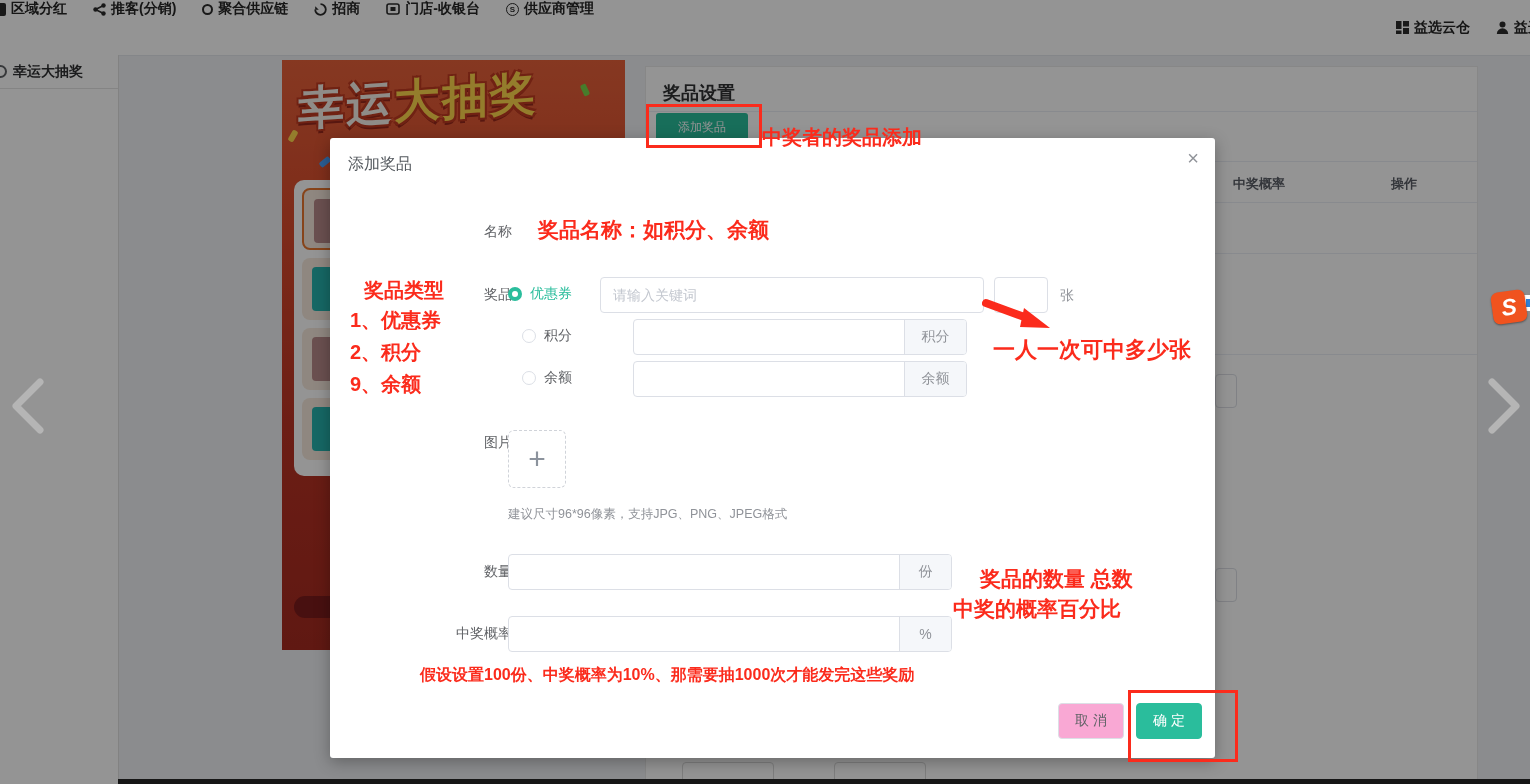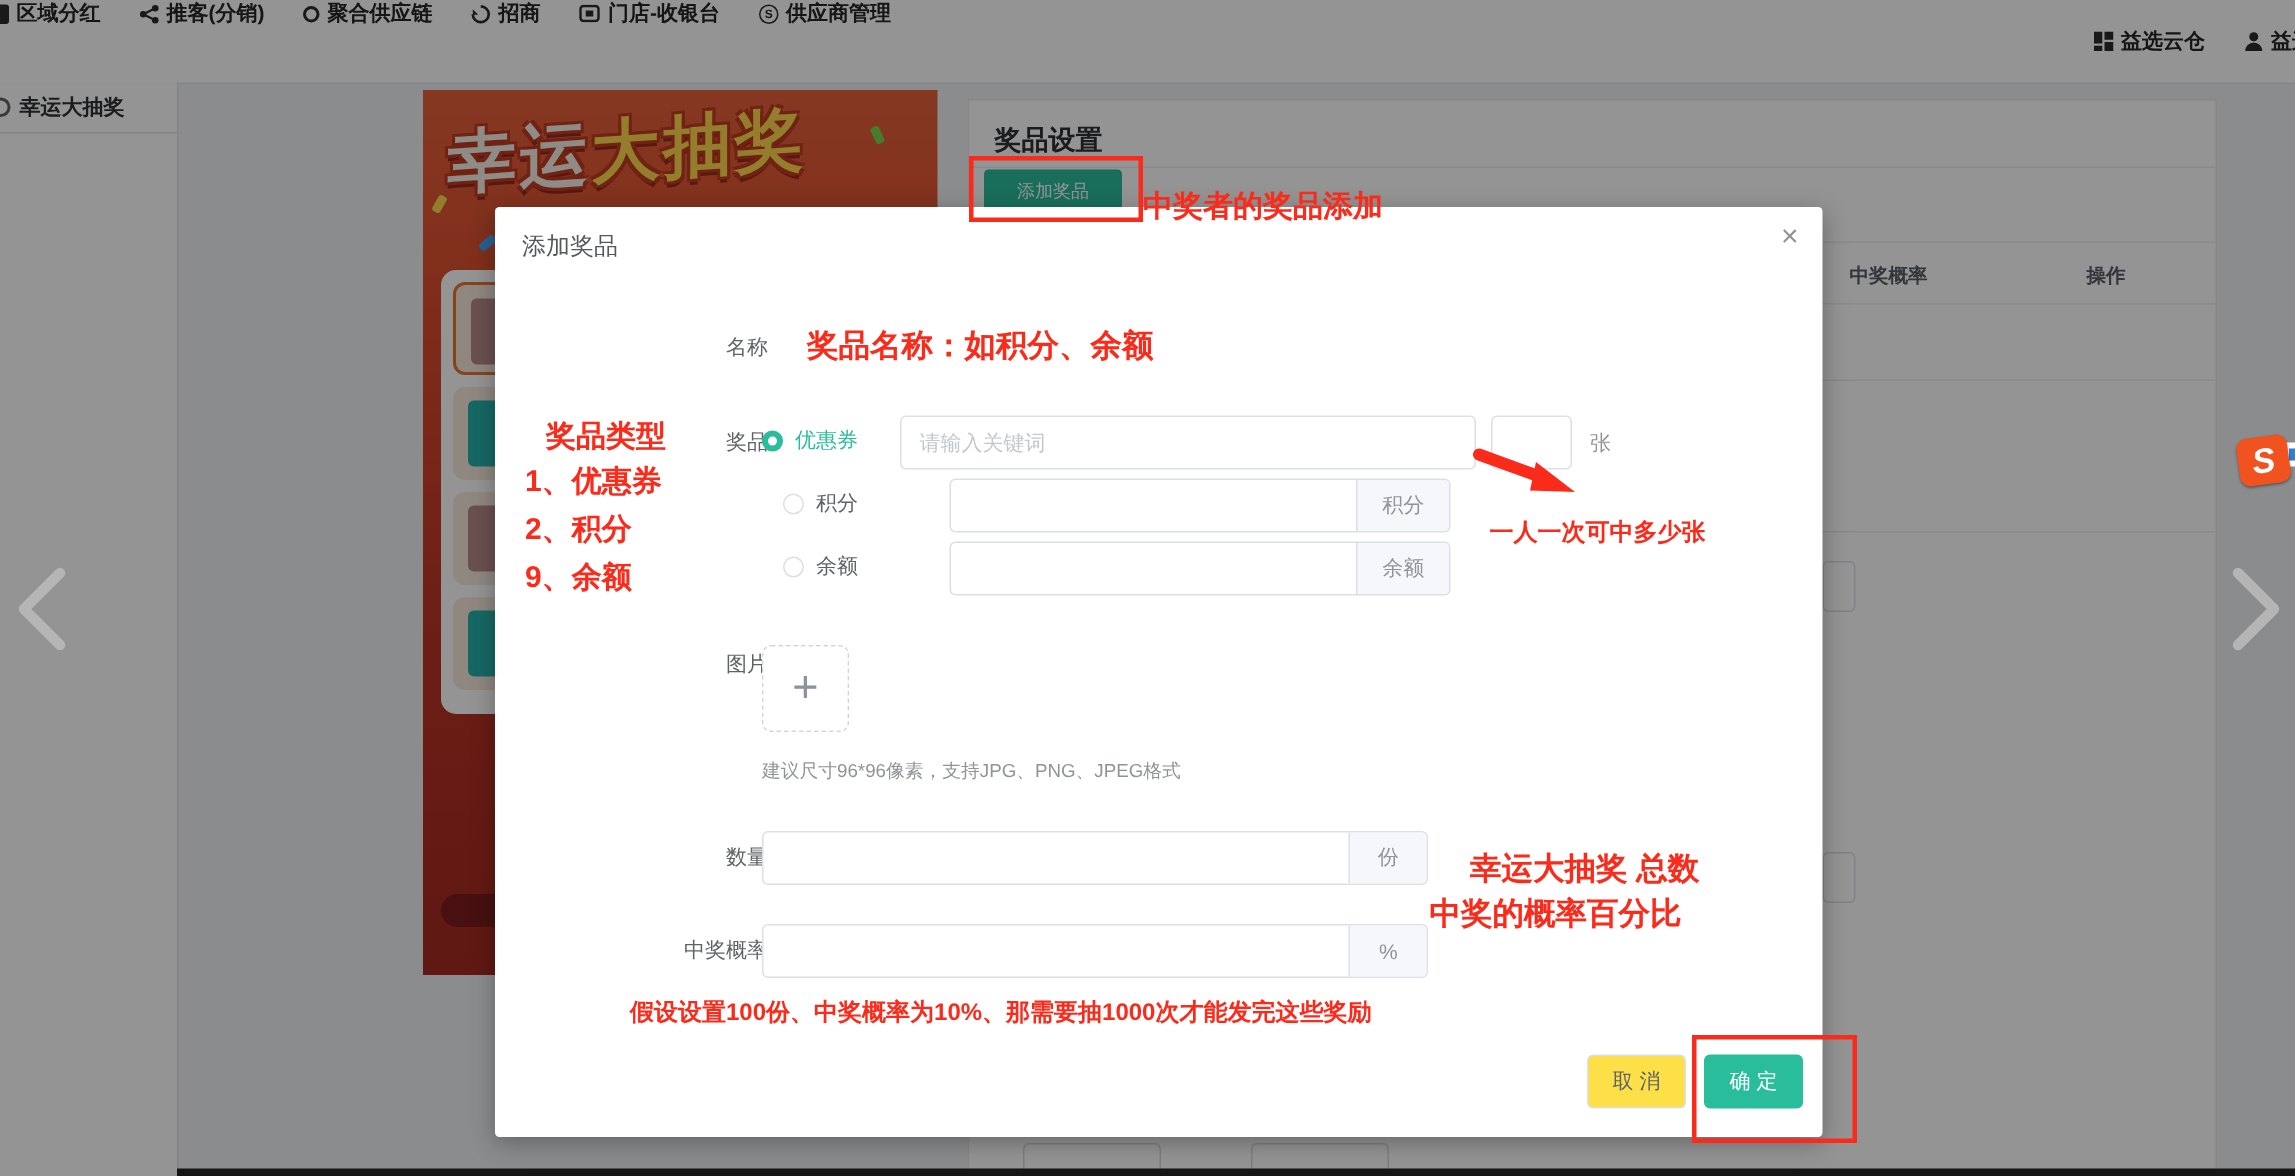--- a/index.html
+++ b/index.html
@@ -67,21 +67,21 @@
   .radio{position:absolute;width:14px;height:14px;border-radius:50%;box-sizing:border-box;cursor:pointer;}
   .radio-on{background:#2abd9c;}
   .radio-on .dot{position:absolute;left:4px;top:4px;width:6px;height:6px;border-radius:50%;background:#fff;}
   .radio-off{background:#fff;border:1px solid #dcdfe6;}
   .radio-label{position:absolute;font-size:14px;color:#606266;cursor:pointer;}
   .upload{position:absolute;left:178px;top:292px;width:58px;height:58px;border:1px dashed #d0d3d9;border-radius:6px;
           box-sizing:border-box;display:flex;align-items:center;justify-content:center;
           font-size:30px;font-weight:300;color:#8c939d;cursor:pointer;background:#fff;}
   .hint{position:absolute;left:178px;top:368px;font-size:12.5px;color:#909399;}
   .btn{position:absolute;width:66px;height:36px;border-radius:4px;font-size:14px;cursor:pointer;box-sizing:border-box;}
-  .btn-cancel{left:728px;top:565px;background:#fde047;border:1px solid #dcdfe6;color:#606266;}
+  .btn-cancel{left:728px;top:565px;background:#f9a8d4;border:1px solid #dcdfe6;color:#606266;}
   .btn-confirm{left:806px;top:565px;background:#2abd9c;border:1px solid #2abd9c;color:#fff;}
   
   .anno{z-index:200;color:#fb2b1c;font-weight:bold;white-space:nowrap;}
   .anno-rect{position:absolute;border:3px solid #fb2b1c;z-index:200;}
 </style>
 </head>
 <body>
 
 <div class="screen">
 
@@ -283,19 +283,19 @@
   <div class="abs anno" style="left:762px;top:124px;font-size:20px;">中奖者的奖品添加</div>
   <div class="abs anno" style="left:538px;top:216px;font-size:21px;">奖品名称：如积分、余额</div>
   <div class="abs anno" style="left:364px;top:277px;font-size:20px;">奖品类型</div>
   <div class="abs anno" style="left:350px;top:307px;font-size:20px;">1、优惠券</div>
   <div class="abs anno" style="left:350px;top:339px;font-size:20px;">2、积分</div>
   <div class="abs anno" style="left:350px;top:371px;font-size:20px;">9、余额</div>
   <svg class="abs" style="left:982px;top:298px;z-index:200;" width="75" height="34" viewBox="0 0 75 34">
     <path d="M4 5 L48 21" stroke="#fb2b1c" stroke-width="8" stroke-linecap="round"></path>
     <path d="M42 10 L68 30 L38 29 Z" fill="#fb2b1c"></path>
   </svg>
-  <div class="abs anno" style="left:993px;top:345px;font-size:16px;">一人一次可中多少张</div>
-  <div class="abs anno" style="left:980px;top:565px;font-size:21px;">幸运大抽奖 总数</div>
+  <div class="abs anno" style="left:993px;top:335px;font-size:22px;">一人一次可中多少张</div>
+  <div class="abs anno" style="left:980px;top:565px;font-size:21px;">奖品的数量 总数</div>
   <div class="abs anno" style="left:953px;top:595px;font-size:21px;">中奖的概率百分比</div>
   <div class="abs anno" style="left:420px;top:665px;font-size:16px;">假设设置100份、中奖概率为10%、那需要抽1000次才能发完这些奖励</div>
   <div class="anno-rect" style="left:1128px;top:690px;width:104px;height:66px;"></div>
 
 </div>
 
 </body></html>

